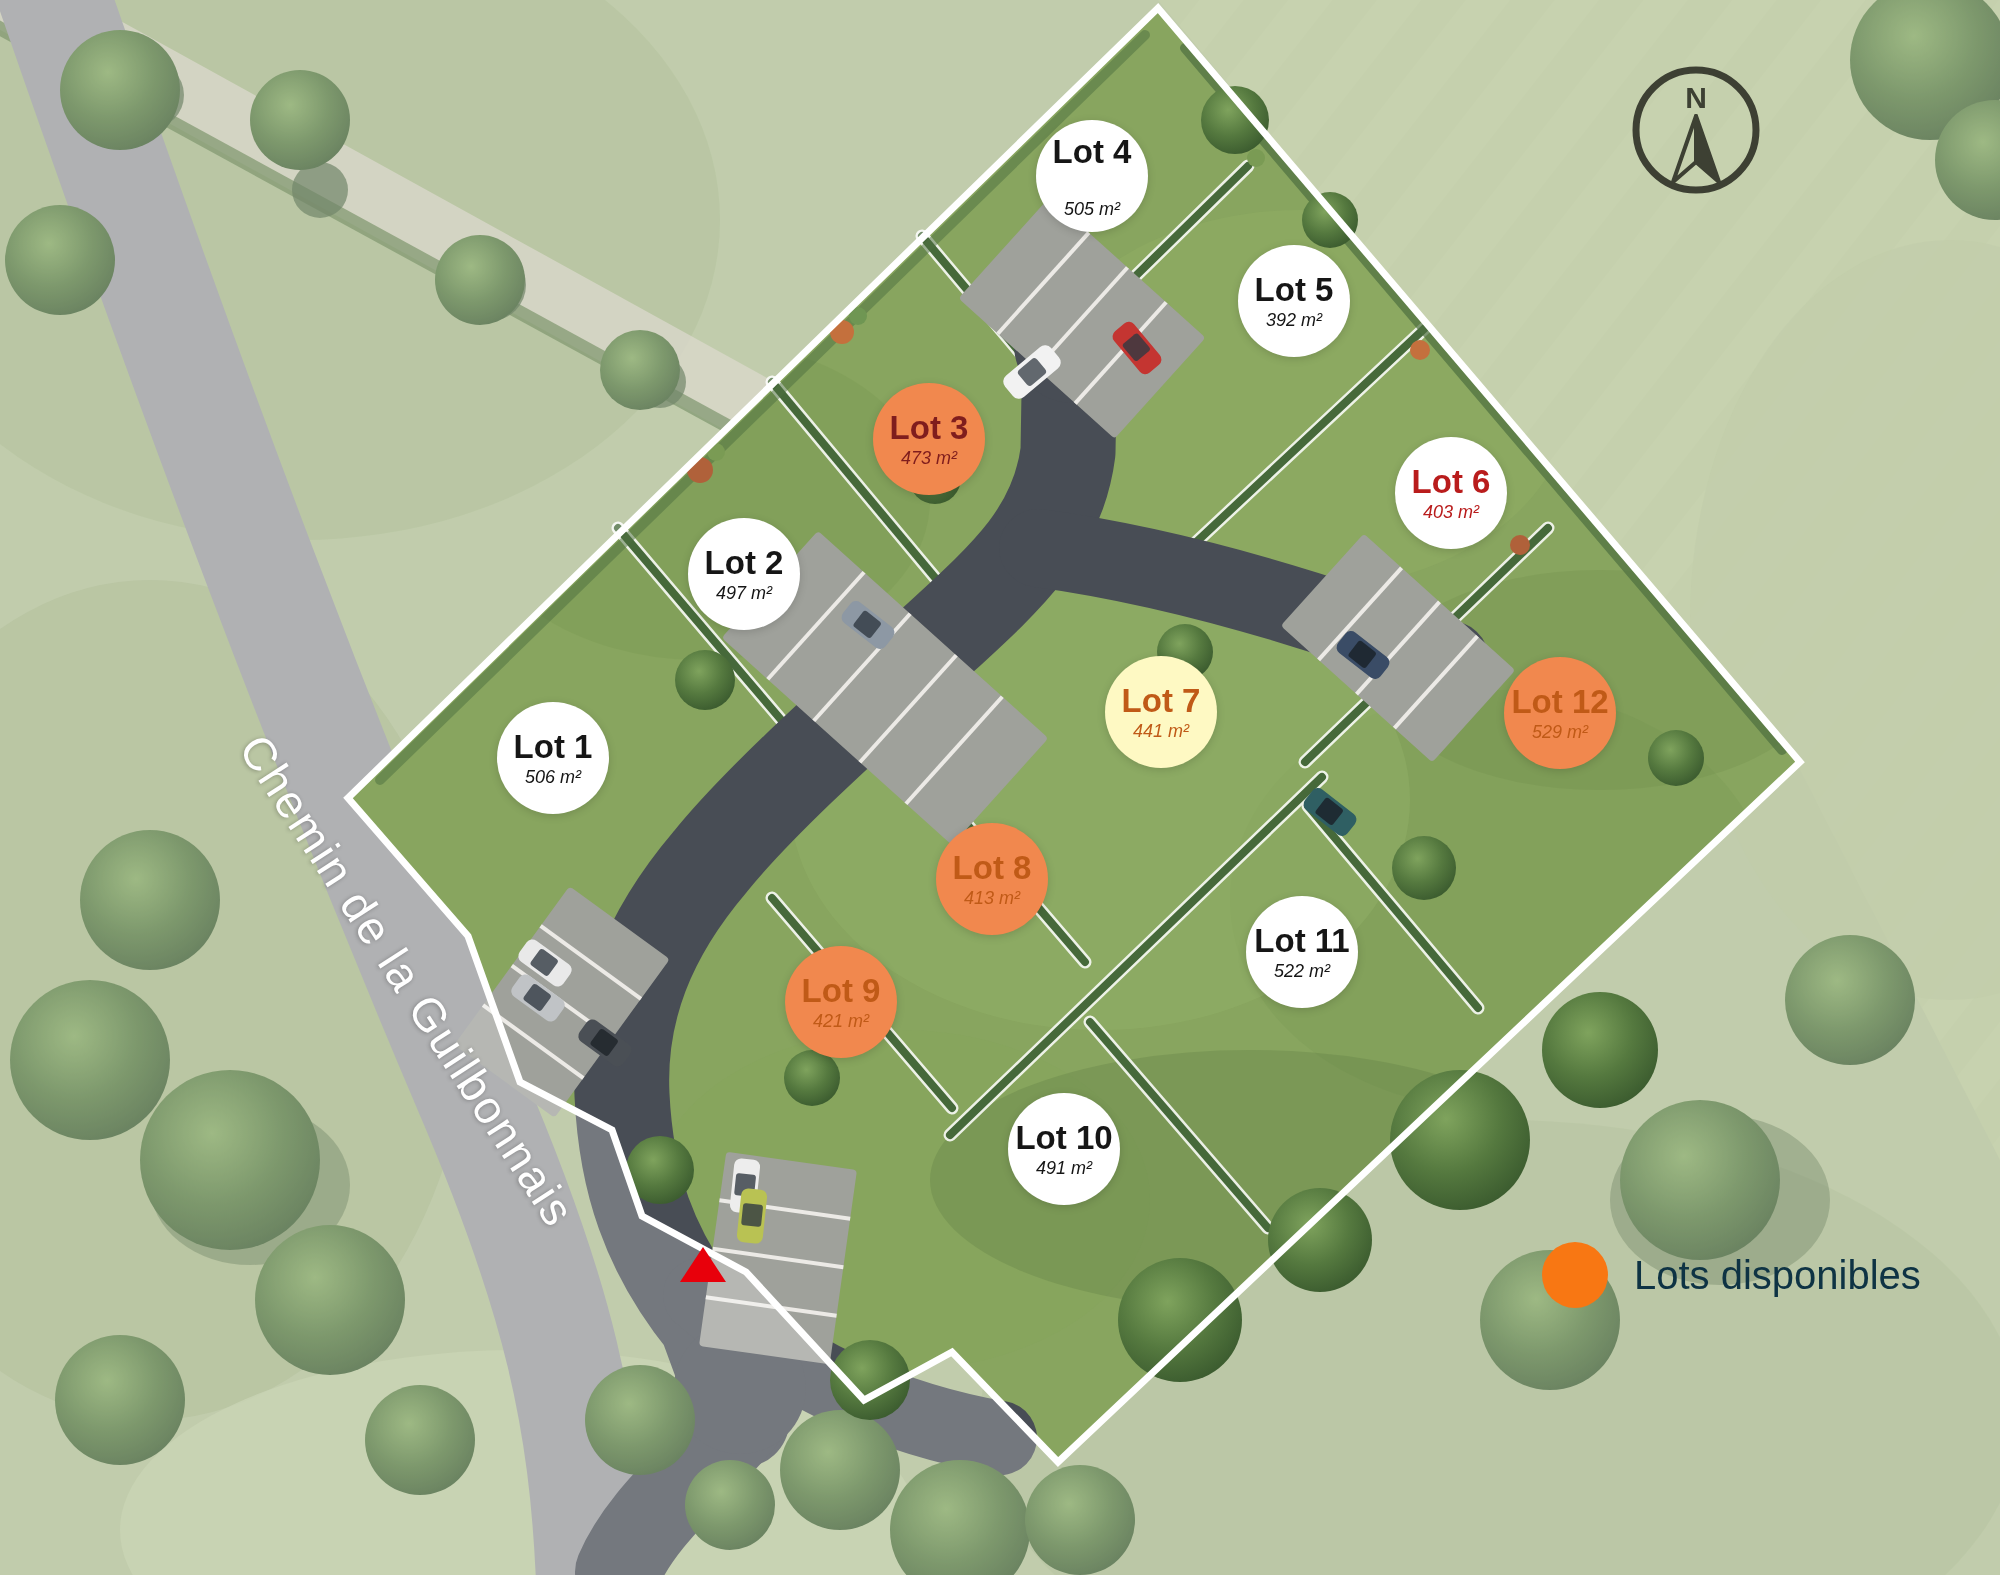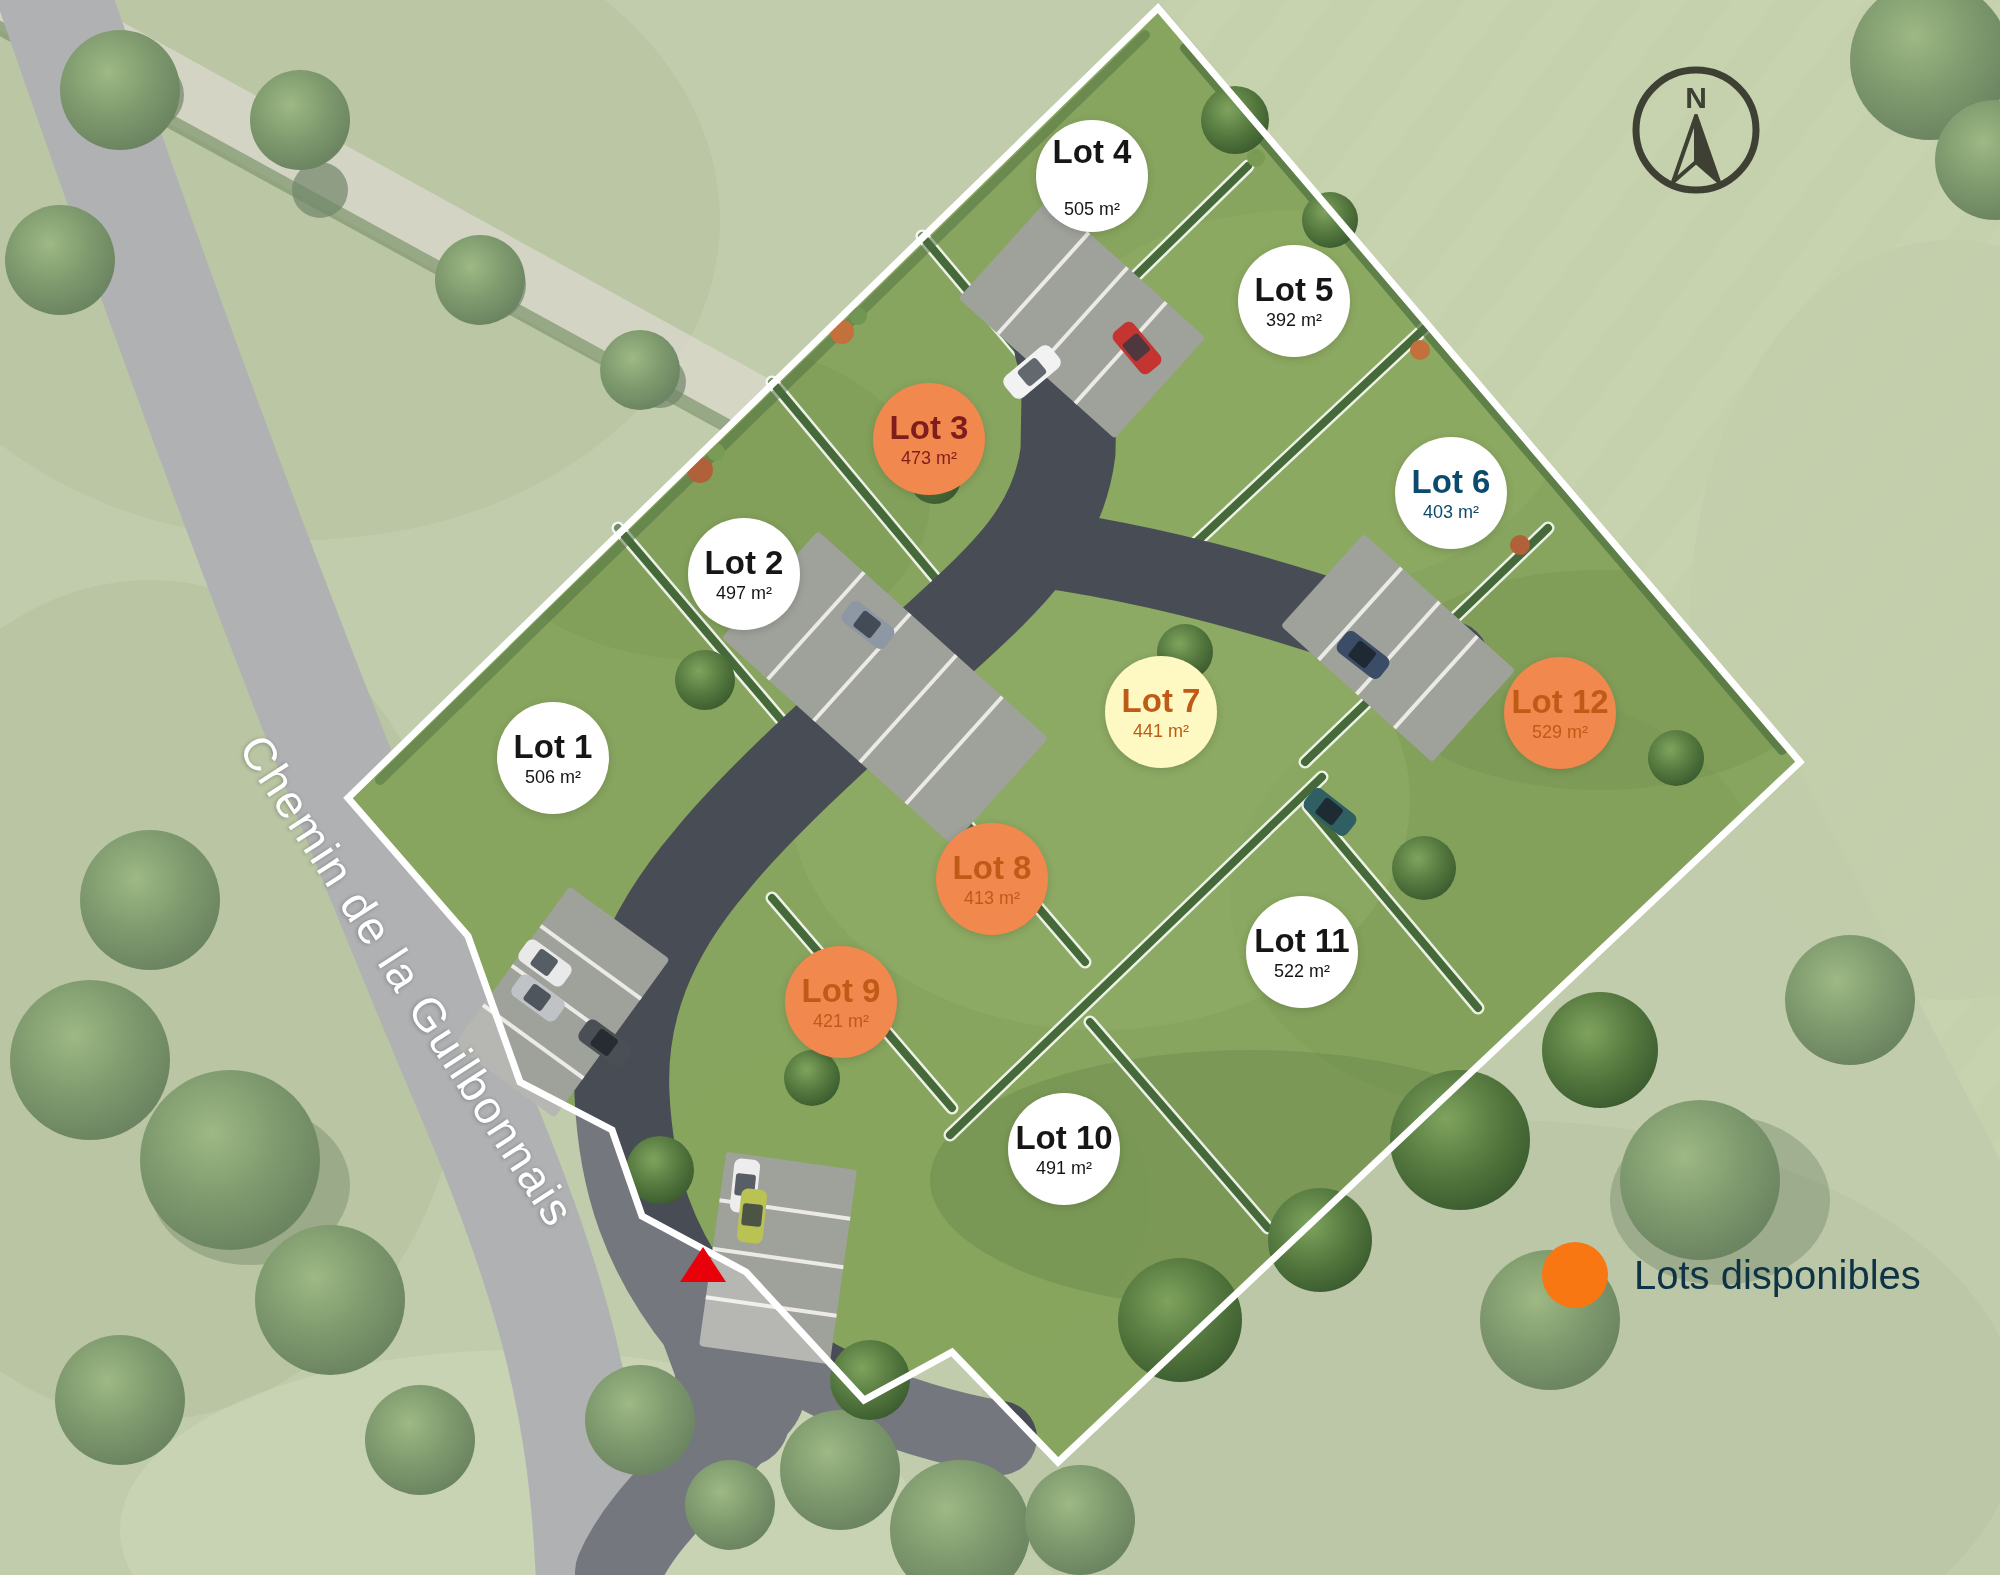--- a/index.html
+++ b/index.html
@@ -20,21 +20,21 @@
 
   
   .lot-badge{
     position:absolute;width:112px;height:112px;border-radius:50%;
     transform:translate(-50%,-50%);
     display:flex;flex-direction:column;align-items:center;justify-content:center;
     line-height:1;box-shadow:0 2px 8px rgba(0,0,0,.15);
     cursor:pointer;
   }
   .lot-badge .lot-name{font-size:33px;font-weight:700;white-space:nowrap;}
-  .lot-badge .lot-area{font-size:18px;font-weight:400;margin-top:5px;white-space:nowrap;}
+  .lot-badge .lot-area{font-size:18px;font-weight:400;margin-top:5px;white-space:nowrap;font-style:italic;}
 
   
   .legend{position:absolute;left:1542px;top:1242px;display:flex;align-items:center;gap:26px;}
   .legend-dot{width:66px;height:66px;border-radius:50%;}
   .legend-label{font-size:40px;font-weight:400;color:#0e3344;white-space:nowrap;}
 
   
   .compass{position:absolute;left:1628px;top:62px;width:136px;height:136px;}
 
   
@@ -307,21 +307,21 @@
         <div class="lot-area">473 m²</div>
       </div>
       <div class="lot-badge" style="left: 54.6%; top: 11.2%; background: rgb(255, 255, 255); color: rgb(22, 22, 22); gap: 27px;">
         <div class="lot-name">Lot 4</div>
         <div class="lot-area">505 m²</div>
       </div>
       <div class="lot-badge" style="left: 64.7%; top: 19.1%; background: rgb(255, 255, 255); color: rgb(22, 22, 22);">
         <div class="lot-name">Lot 5</div>
         <div class="lot-area">392 m²</div>
       </div>
-      <div class="lot-badge" style="left: 72.55%; top: 31.3%; background: rgb(255, 255, 255); color: #0c4a6e;">
+      <div class="lot-badge" style="left: 72.55%; top: 31.3%; background: rgb(255, 255, 255); color: #b91c1c;">
         <div class="lot-name">Lot 6</div>
         <div class="lot-area">403 m²</div>
       </div>
       <div class="lot-badge" style="left: 58.05%; top: 45.2%; background: #fef9c3; color: rgb(192, 90, 23);">
         <div class="lot-name">Lot 7</div>
         <div class="lot-area">441 m²</div>
       </div>
       <div class="lot-badge" style="left: 49.6%; top: 55.8%; background: rgb(241, 136, 78); color: rgb(192, 90, 23);">
         <div class="lot-name">Lot 8</div>
         <div class="lot-area">413 m²</div>

